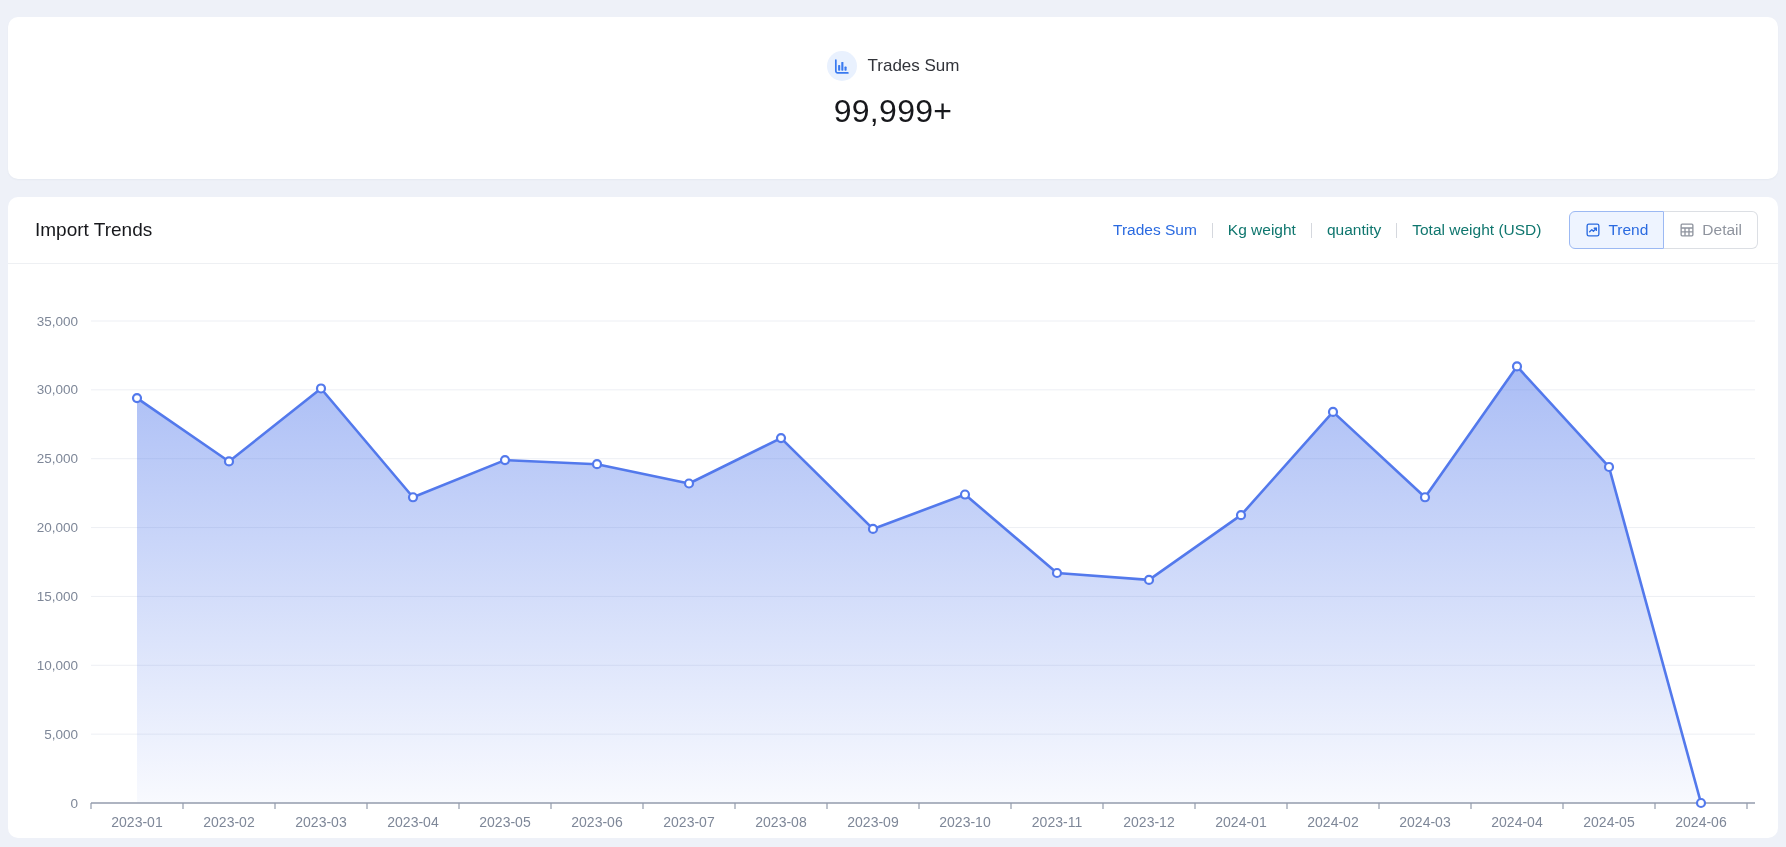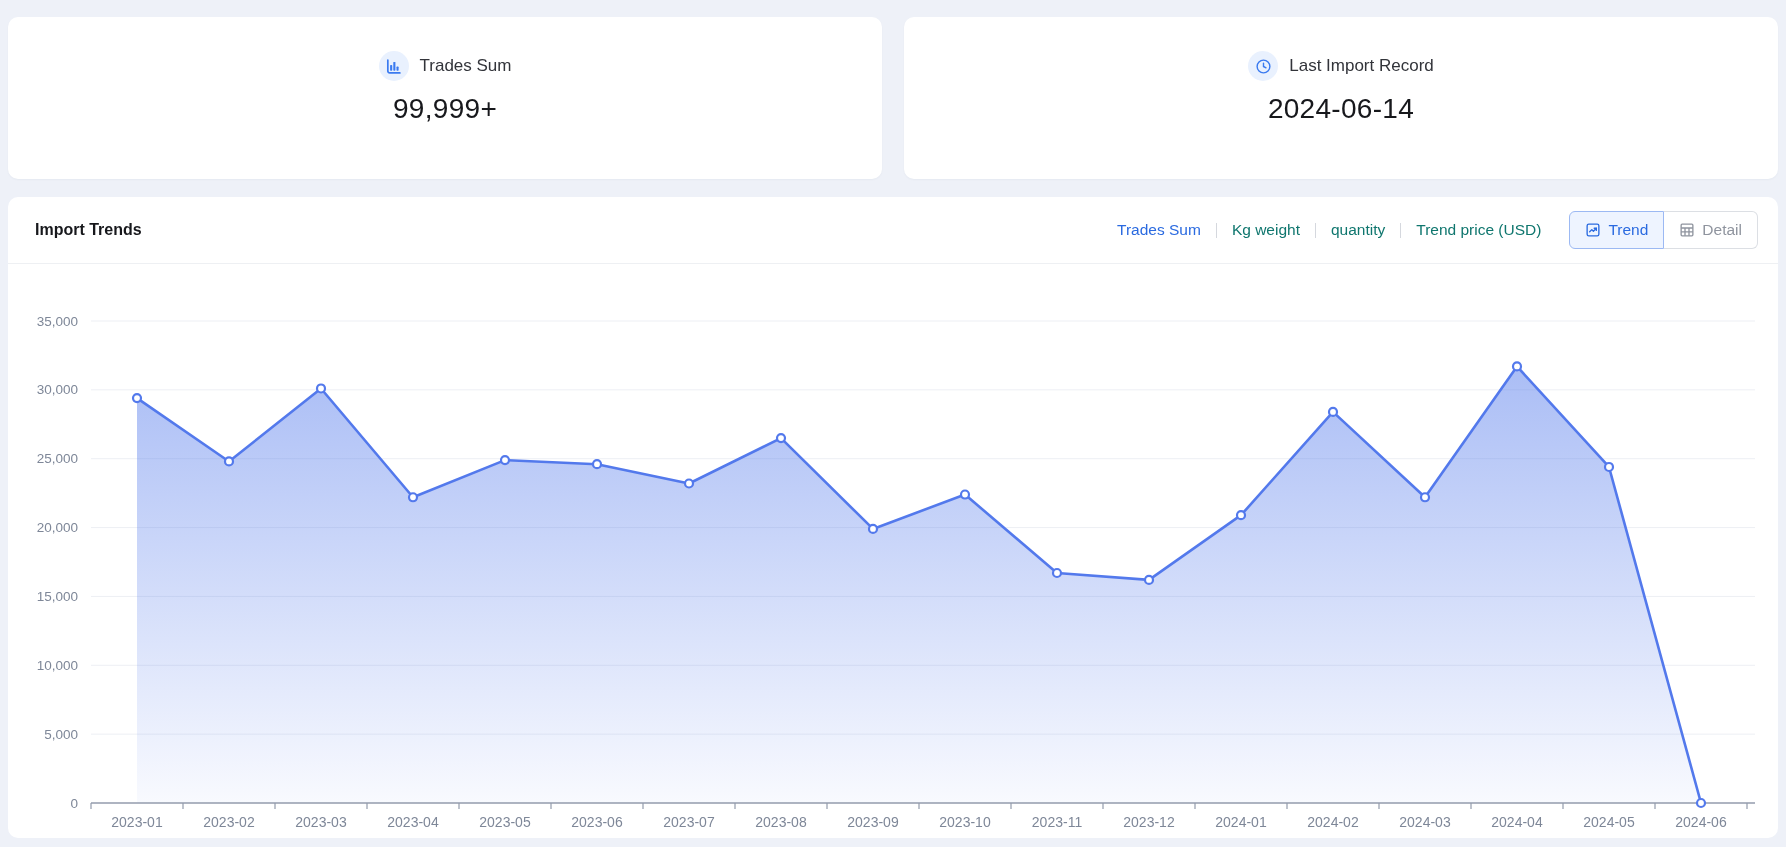--- a/index.html
+++ b/index.html
@@ -15,26 +15,26 @@
   }
   .stat-card.selected {
     margin-top:-5px; height:172px; z-index:2;
     box-shadow:0 8px 20px rgba(55,70,110,.18);
   }
   .stat-head { display:flex; align-items:center; gap:11px; }
   .icon-circle { width:30px; height:30px; border-radius:50%; display:flex; align-items:center; justify-content:center; }
   .icon-circle.blue { background:#e9f1fe; }
   .icon-circle.orange { background:#fdf3e4; }
   .stat-label { font-size:17px; color:#32343a; }
-  .stat-value { margin-top:12px; font-size:28px; font-weight:500; color:#17181c; letter-spacing:.3px; }
+  .stat-value { margin-top:12px; font-size:32px; font-weight:500; color:#17181c; letter-spacing:.3px; }
 
   
   .trends-card { margin:18px 8px 9px 8px; background:#fff; border-radius:10px; height:641px; position:relative; }
   .trends-header { height:66px; display:flex; align-items:center; padding:0 20px 0 27px; }
-  .trends-title { font-size:16px; font-weight:700; color:#17181c; }
+  .trends-title { font-size:19px; font-weight:400; color:#17181c; }
   .header-spacer { flex:1; }
   .metric-tabs { display:flex; align-items:center; gap:15px; margin-right:28px; }
   .metric-tab { font-size:15.5px; color:#0f766e; cursor:pointer; white-space:nowrap; }
   .metric-tab.active { color:#2a6ae0; }
   .tab-sep { width:1px; height:15px; background:#d5d8de; }
   .view-toggle { display:flex; }
   .toggle-btn {
     display:flex; align-items:center; gap:7px; height:38px; padding:1px 15px;
     font-size:15.5px; background:#fff; border:1px solid #dcdfe4; color:#8f949e; cursor:pointer;
   }
@@ -60,47 +60,35 @@
           <rect x="11.7" y="5.5" width="3" height="12.5" rx="1" fill="#3a7af0"></rect>
           <rect x="16.2" y="12" width="3" height="6" rx="1" fill="#3a7af0"></rect>
         </svg>
       </span>
       <span class="stat-label">Trades Sum</span>
     </div>
     <div class="stat-value">99,999+</div>
   </div>
 
 
-  <div class="stat-card" id="card-2">
-    <div class="stat-head">
-      <span class="icon-circle blue">
-        <svg width="17" height="17" viewBox="0 0 24 24" fill="none" stroke="#3a7af0" stroke-width="2" stroke-linecap="round" stroke-linejoin="round">
-          <circle cx="12" cy="12" r="9"></circle>
-          <path d="M12 7.2 V12 l3.6 1.8"></path>
-        </svg>
-      </span>
-      <span class="stat-label">Last Import Record</span>
-    </div>
-    <div class="stat-value">2024-06-14</div>
-  </div>
 </div>
 
 <div class="trends-card">
   <div class="trends-header">
     <span class="trends-title">Import Trends</span>
     <span class="header-spacer"></span>
 
     <div class="metric-tabs">
       <span class="metric-tab active" id="mtab-0">Trades Sum</span>
       <span class="tab-sep"></span>
       <span class="metric-tab" id="mtab-1">Kg weight</span>
       <span class="tab-sep"></span>
       <span class="metric-tab" id="mtab-2">quantity</span>
       <span class="tab-sep"></span>
-      <span class="metric-tab" id="mtab-3">Trend price (USD)</span>
+      <span class="metric-tab" id="mtab-3">Total weight (USD)</span>
     </div>
 
     <div class="view-toggle">
       <button class="toggle-btn active" id="vbtn-0">
         <span style="display:flex">
           <svg width="16" height="16" viewBox="0 0 24 24" fill="none" stroke="currentColor" stroke-width="2" stroke-linecap="round" stroke-linejoin="round">
             <rect x="3.2" y="3.2" width="17.6" height="17.6" rx="2.5"></rect>
             <path d="M7 14.6 l3.2 -3.2 l2.4 2.4 l4.4 -4.4"></path>
             <path d="M13.8 9.4 h3.2 v3.2"></path>
           </svg>

